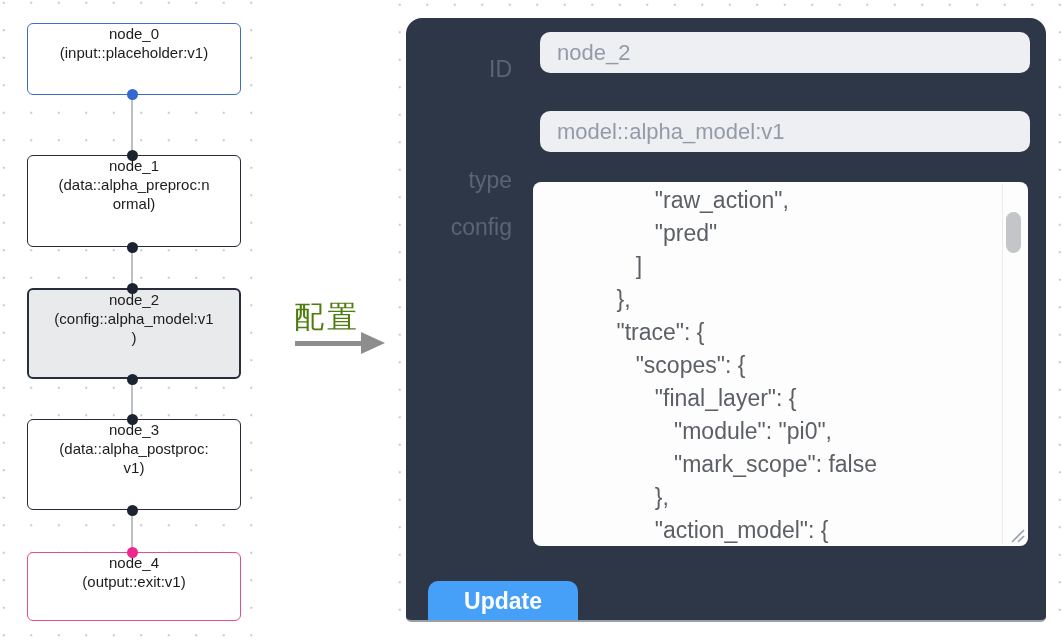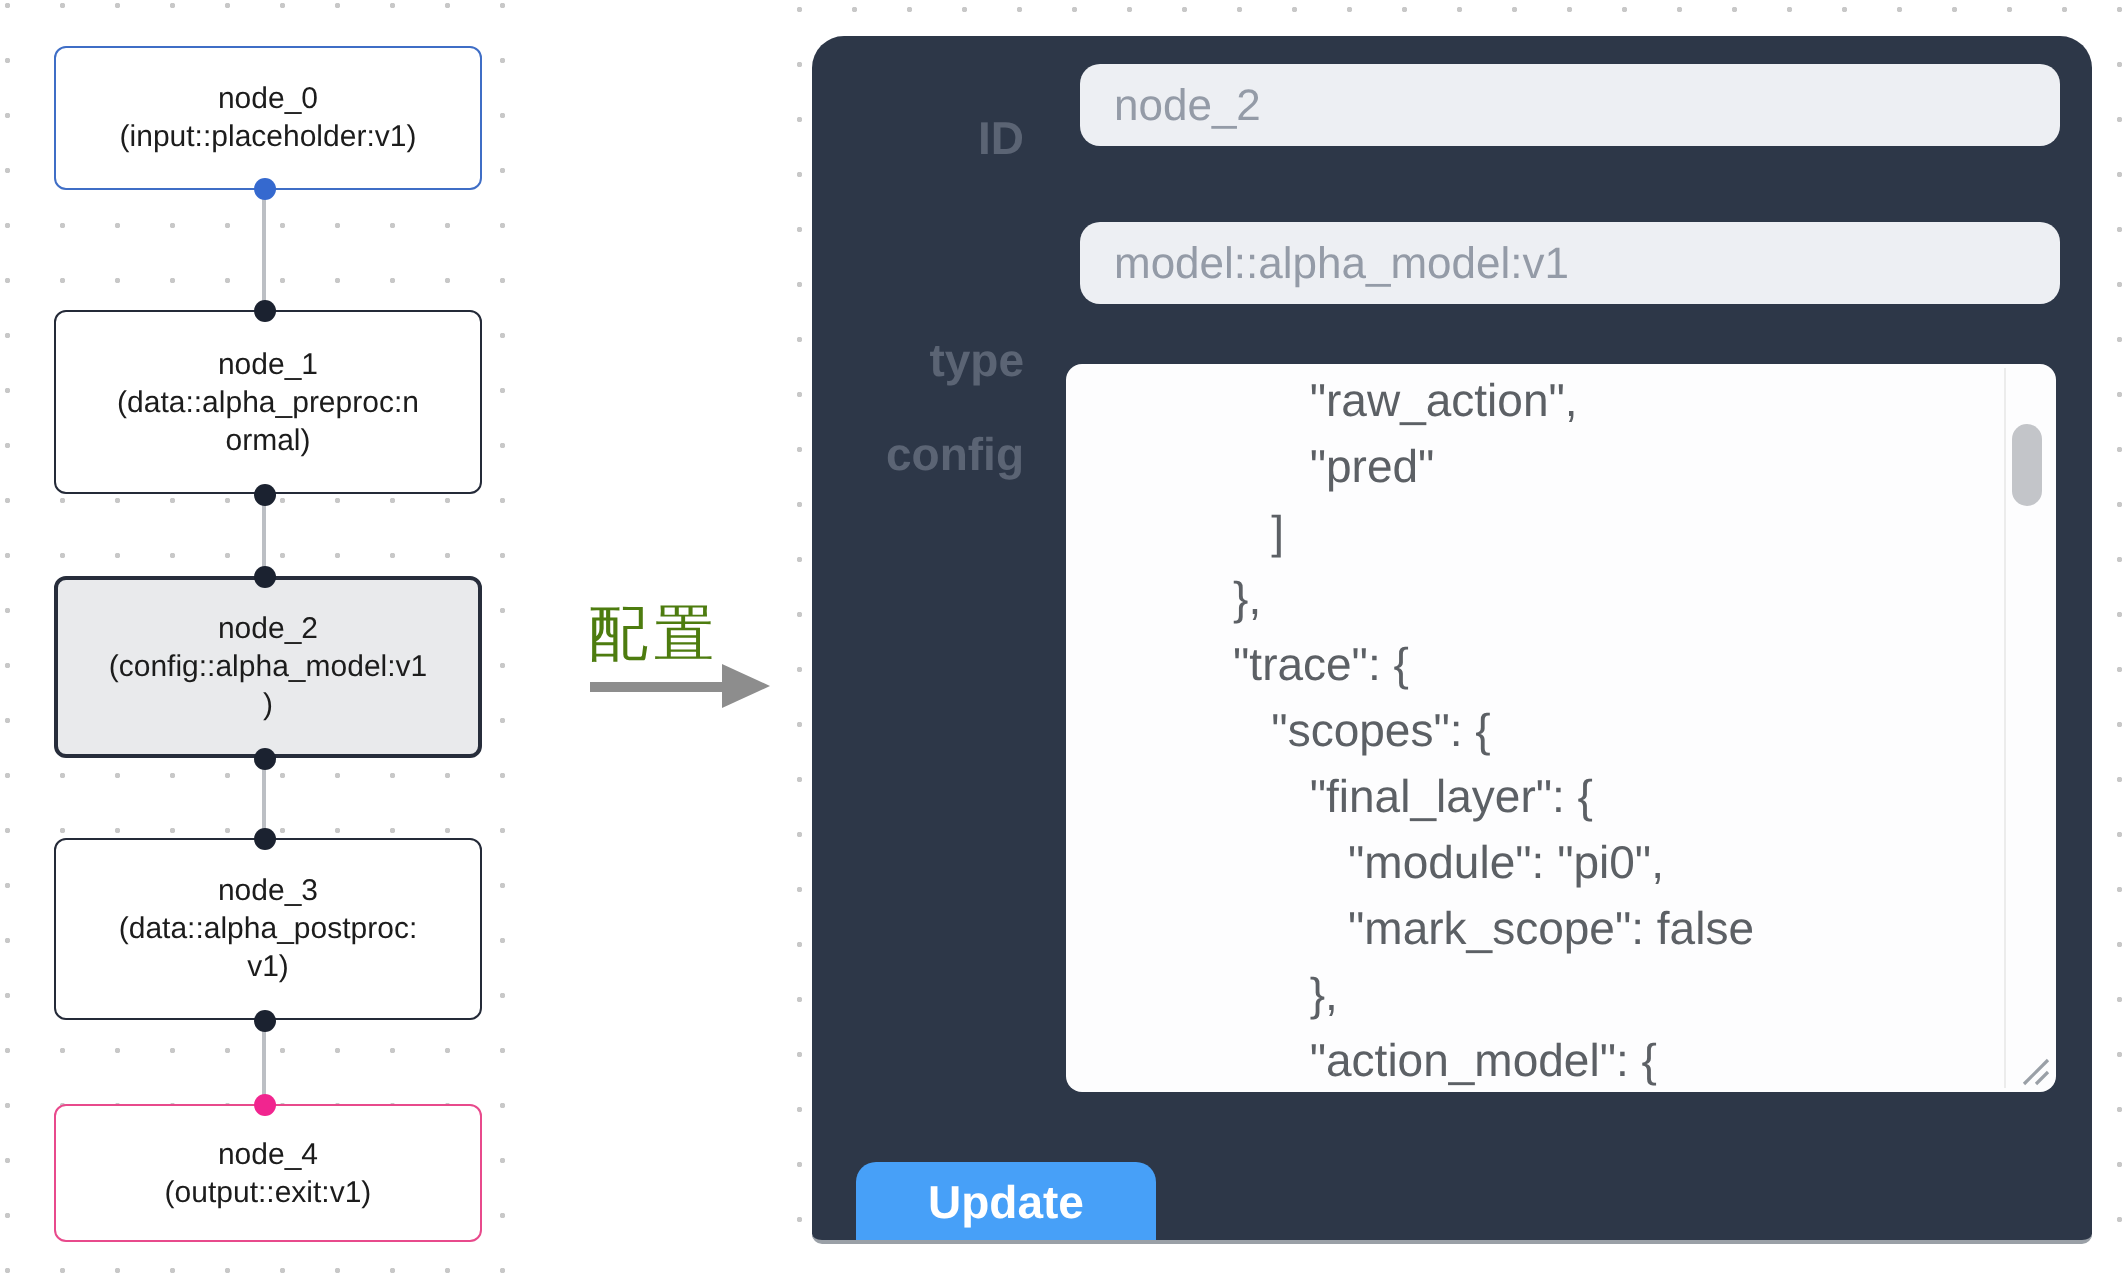--- a/index.html
+++ b/index.html
@@ -13,21 +13,21 @@
   .dotgrid.left  { left:0; top:0; width:272px; height:643px; background-position:-10px -11px; }
   .dotgrid.right { left:392px; top:0; width:670px; height:622px; background-position:-6px -9px; }
 
   
   .wm { position:absolute; color:#777; opacity:0.06; font-size:38px; white-space:nowrap;
         transform:rotate(-35deg); pointer-events:none; }
 
   
   .node { position:absolute; left:27px; width:214px; background:#ffffff;
           border:1.5px solid #242a38; border-radius:6px;
-          display:flex; flex-direction:column; justify-content:center;
+          display:flex; flex-direction:column; justify-content:flex-start;
           text-align:center; font-size:15px; line-height:19px; color:#1c1c1c; }
   .node--input    { border-color:#3f6ec6; }
   .node--selected { background:#e9eaec; border-width:2.5px; border-color:#272d3b; }
   .node--output   { border-color:#e84a8c; }
   .node .sub { white-space:pre-line; }
 
   .edge { position:absolute; left:131px; width:2px; background:#bcbfc4; }
   .port { position:absolute; width:11px; height:11px; border-radius:50%; left:127px; }
   .port--dark { background:#1b2230; }
   .port--blue { background:#3569cf; }
@@ -39,21 +39,21 @@
   .arrow-line { position:absolute; left:295px; top:341px; width:68px; height:5px; background:#8d8d8d; }
   .arrow-head { position:absolute; left:361px; top:332px; width:0; height:0;
                 border-top:11px solid transparent; border-bottom:11px solid transparent;
                 border-left:24px solid #8d8d8d; }
 
   
   .panel { position:absolute; left:406px; top:18px; width:640px; height:604px;
            background:#2d3748; border-radius:16px 16px 5px 5px; overflow:hidden;
            border-bottom:2px solid #9aa0a7; }
   .flabel { position:absolute; left:0; width:106px; text-align:right;
-            color:#5b6474; font-size:23px;font-weight:bold; }
+            color:#5b6474; font-size:23px; }
   .finput { position:absolute; left:134px; width:490px; height:41px; border:none; outline:none;
             border-radius:10px; background:#edeff3; color:#949ba7; font-size:22px;
             padding:0 17px; font-family:inherit; }
 
   .cfgbox { position:absolute; left:127px; top:164px; width:495px; height:364px;
             background:#fdfdfe; border-radius:8px; overflow:hidden; }
   .cfgbox pre { font-family:"Liberation Sans","DejaVu Sans",sans-serif; font-size:23px;
                 line-height:33px; color:#5c6065; padding:2px 0 0 26px; white-space:pre; }
   .sb-gutter { position:absolute; left:469px; top:2px; bottom:2px; width:1px; background:#ececec; }
   .sb-thumb  { position:absolute; left:473px; top:30px; width:15px; height:41px;

